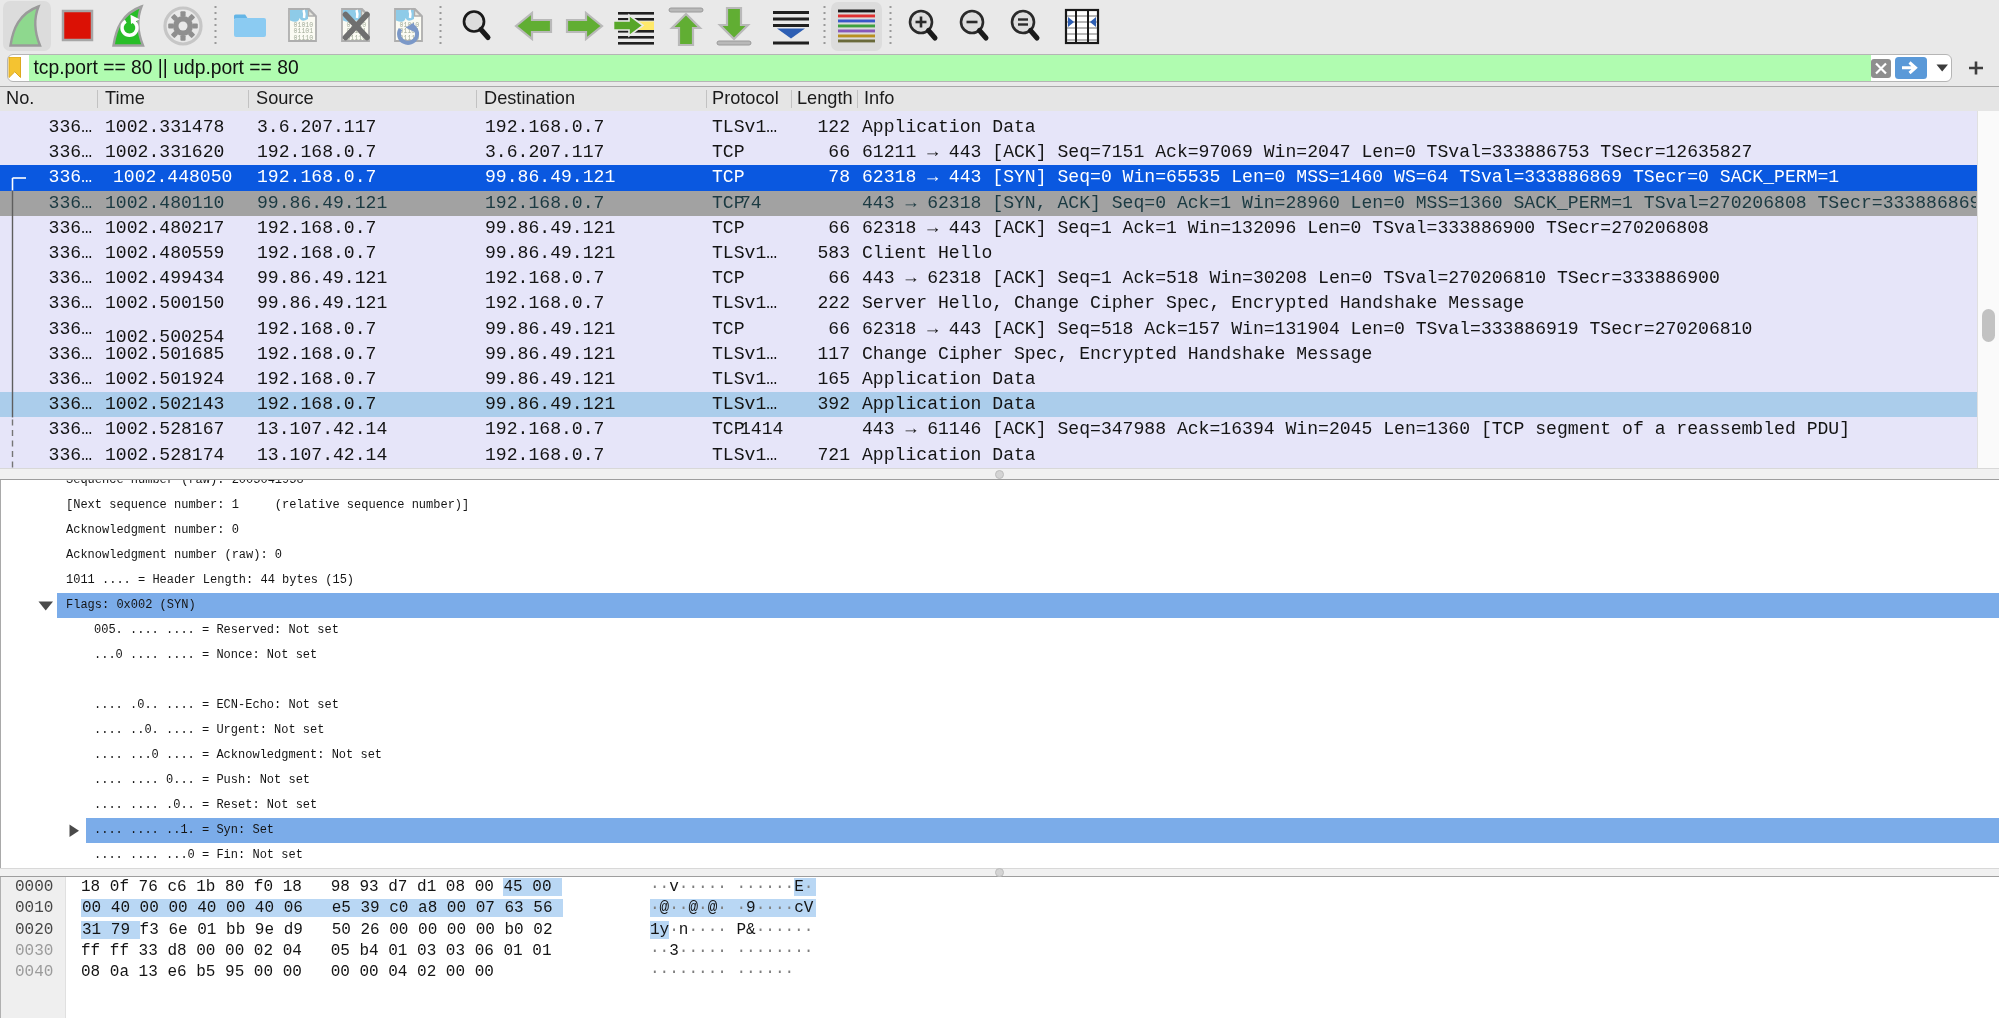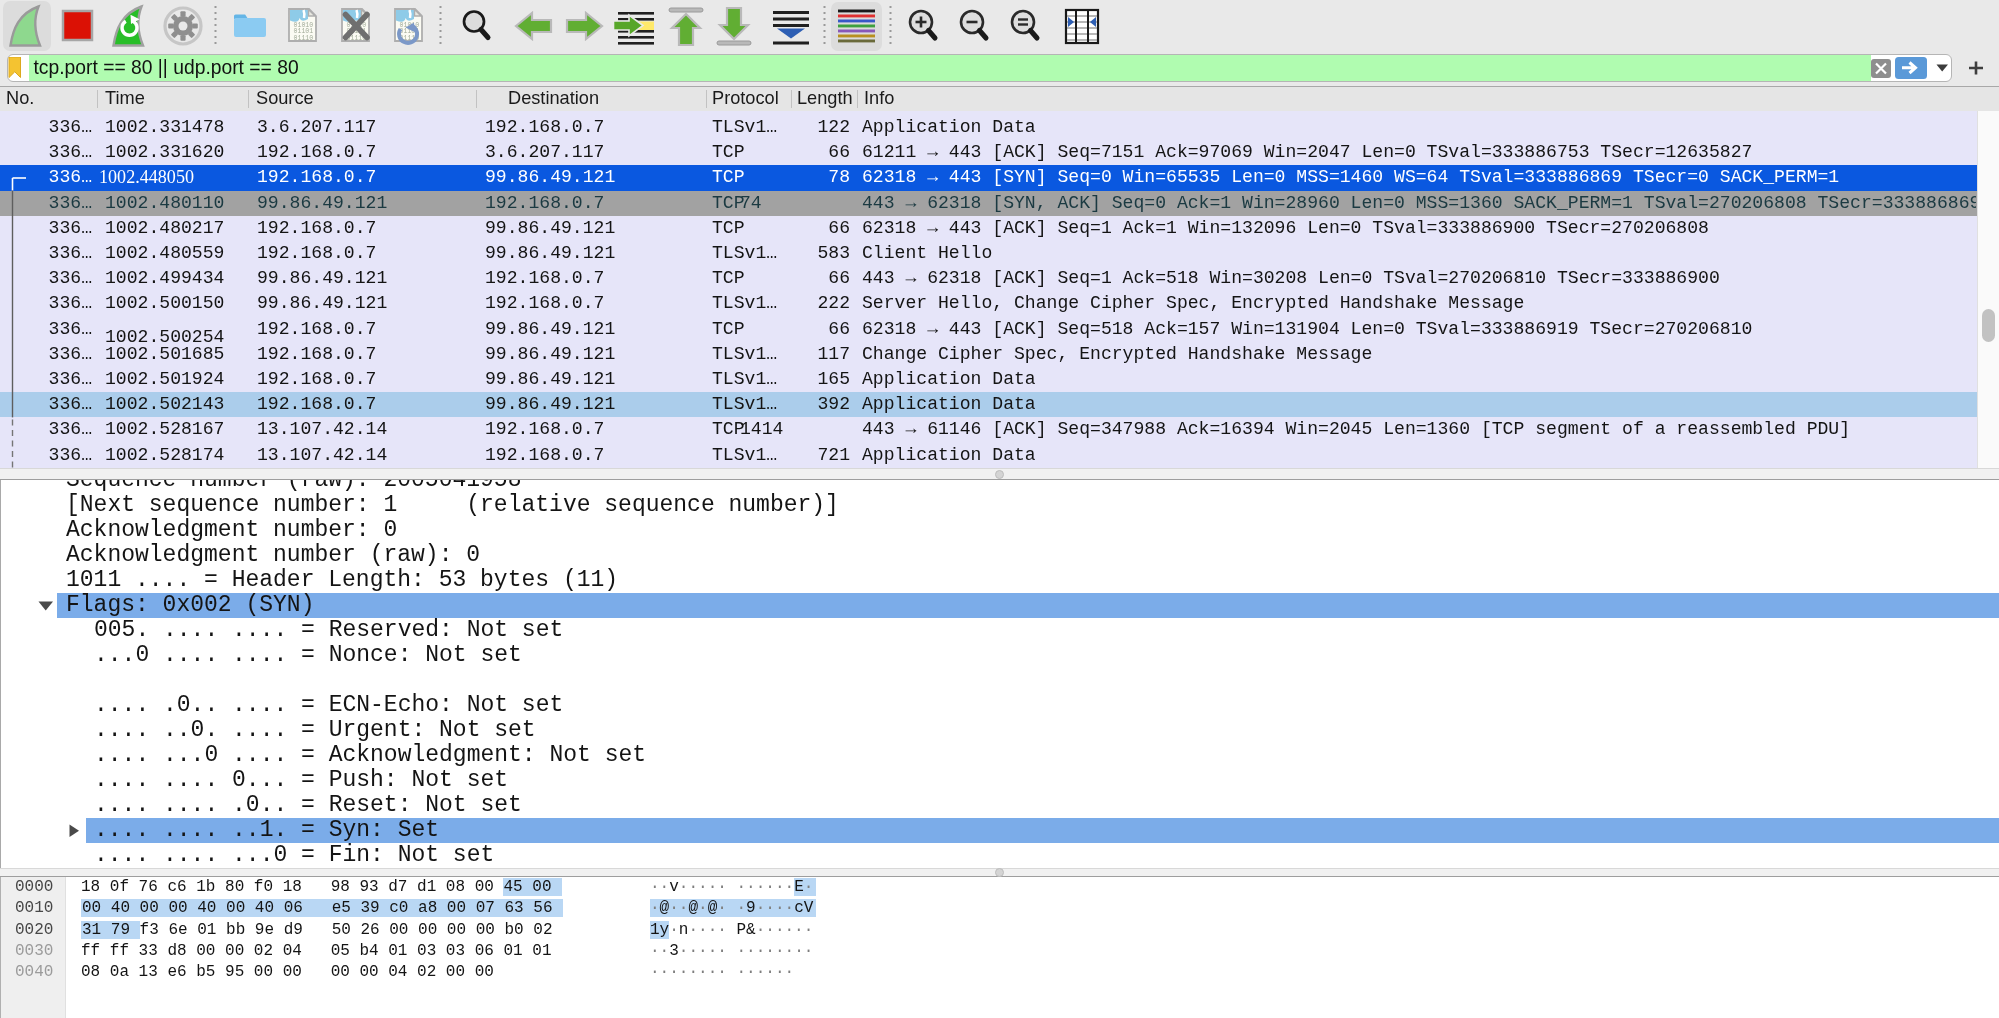--- a/index.html
+++ b/index.html
@@ -125,21 +125,21 @@
 <svg class="abs" style="left:1936px;top:64px;" width="13" height="8">
     <path d="M 0.5 0.5 H 12 L 6.2 7.5 Z" fill="#3c3c3c"></path>
   </svg>
 <svg class="abs" style="left:1968px;top:61px;" width="16" height="14">
     <path d="M 8 0.5 V 13.5 M 1 7 H 15" stroke="#3e3e3e" stroke-width="2.6"></path>
   </svg>
 <div class="abs" style="left:0;top:87px;width:1999px;height:23.5px;background:#e5e5e5;font-size:18.2px;color:#1a1a1a;">
     <span class="abs" style="left:6px;top:0;line-height:23.5px;white-space:pre;">No.</span>
     <span class="abs" style="left:105px;top:0;line-height:23.5px;white-space:pre;">Time</span>
     <span class="abs" style="left:256px;top:0;line-height:23.5px;white-space:pre;">Source</span>
-    <span class="abs" style="left:508px;top:0;line-height:23.5px;white-space:pre;">Destination</span>
+    <span class="abs" style="left:484px;top:0;line-height:23.5px;white-space:pre;">Destination</span>
     <span class="abs" style="left:712px;top:0;line-height:23.5px;white-space:pre;">Protocol</span>
     <span class="abs" style="left:797px;top:0;line-height:23.5px;white-space:pre;">Length</span>
     <span class="abs" style="left:864px;top:0;line-height:23.5px;white-space:pre;">Info</span>
     <span class="abs" style="left:97px;top:2.5px;width:1.4px;height:18px;background:#c2c2c2;"></span>
     <span class="abs" style="left:247.5px;top:2.5px;width:1.4px;height:18px;background:#c2c2c2;"></span>
     <span class="abs" style="left:476px;top:2.5px;width:1.4px;height:18px;background:#c2c2c2;"></span>
     <span class="abs" style="left:705.5px;top:2.5px;width:1.4px;height:18px;background:#c2c2c2;"></span>
     <span class="abs" style="left:791px;top:2.5px;width:1.4px;height:18px;background:#c2c2c2;"></span>
     <span class="abs" style="left:856.5px;top:2.5px;width:1.4px;height:18px;background:#c2c2c2;"></span>
   </div>
@@ -160,21 +160,21 @@
       <span style="left:20px;width:72px;text-align:right;">336…</span>
       <span style="left:105px;">1002.331620</span>
       <span style="left:257px;">192.168.0.7</span>
       <span style="left:485px;">3.6.207.117</span>
       <span style="left:712px;">TCP</span>
       <span style="left:740px;width:110px;text-align:right;">66</span>
       <span style="left:862px;width:1114px;overflow:hidden;">61211 → 443 [ACK] Seq=7151 Ack=97069 Win=2047 Len=0 TSval=333886753 TSecr=12635827</span>
     </div>
     <div class="row abs" style="left:0;top:165.4px;width:1976.5px;height:25.2px;line-height:25.2px;color:#fff;background:#0a58e0;">
       <span style="left:20px;width:72px;text-align:right;">336…</span>
-      <span style="left:99px;font-family:Liberation Serif, serif;">1002.448050</span>
+      <span style="left:113px;">1002.448050</span>
       <span style="left:257px;">192.168.0.7</span>
       <span style="left:485px;">99.86.49.121</span>
       <span style="left:712px;">TCP</span>
       <span style="left:740px;width:110px;text-align:right;">78</span>
       <span style="left:862px;width:1114px;overflow:hidden;">62318 → 443 [SYN] Seq=0 Win=65535 Len=0 MSS=1460 WS=64 TSval=333886869 TSecr=0 SACK_PERM=1</span>
     </div>
     <div class="row abs" style="left:0;top:190.6px;width:1976.5px;height:25.2px;line-height:25.2px;color:#1b3a42;background:#a2a2a2;">
       <span style="left:20px;width:72px;text-align:right;">336…</span>
       <span style="left:105px;">1002.480110</span>
       <span style="left:257px;">99.86.49.121</span>
@@ -277,26 +277,26 @@
 <svg class="abs" style="left:0;top:0;" width="40" height="1018" viewBox="0 0 40 1018">
     <path d="M 12.5 178.0 H 26" stroke="#fff" stroke-width="1.6" fill="none"></path>
     <path d="M 12.5 178.0 V 190.6" stroke="#fff" stroke-width="1.6" fill="none"></path>
     <path d="M 12.5 190.6 V 417.4" stroke="#5e5e5e" stroke-width="1.4" fill="none"></path>
     <path d="M 12.5 419.4 V 467.5" stroke="#757575" stroke-width="1.4" fill="none" stroke-dasharray="6 4.5"></path>
   </svg>
 <div class="abs" style="left:1976.5px;top:110.5px;width:22.5px;height:357.5px;background:#fafafa;border-left:1px solid #e0e0e0;"></div>
 <div class="abs" style="left:1981.5px;top:309px;width:13px;height:33px;background:#c2c2c2;border-radius:6.5px;"></div>
 <div class="abs" style="left:0;top:468px;width:1999px;height:12px;background:#f1f1f1;border-top:1px solid #d8d8d8;border-bottom:1.6px solid #9e9e9e;"></div>
 <div class="abs" style="left:994.5px;top:469.5px;width:9px;height:9px;background:#d4d4d4;border:1px solid #bdbdbd;border-radius:50%;"></div>
-<div class="abs mono" style="left:0;top:480px;width:1999px;height:387.5px;background:#fff;border-left:1.4px solid #a9a9a9;overflow:hidden;font-size:23px;">
+<div class="abs mono" style="left:0;top:480px;width:1999px;height:387.5px;background:#fff;border-left:1.4px solid #a9a9a9;overflow:hidden;font-size:12px;">
     <div class="abs" style="left:65px;top:-12.5px;height:25px;line-height:25px;white-space:pre;">Sequence number (raw): 2005041958</div>
     <div class="abs" style="left:65px;top:12.5px;height:25px;line-height:25px;white-space:pre;">[Next sequence number: 1     (relative sequence number)]</div>
     <div class="abs" style="left:65px;top:37.5px;height:25px;line-height:25px;white-space:pre;">Acknowledgment number: 0</div>
     <div class="abs" style="left:65px;top:62.5px;height:25px;line-height:25px;white-space:pre;">Acknowledgment number (raw): 0</div>
-    <div class="abs" style="left:65px;top:87.5px;height:25px;line-height:25px;white-space:pre;">1011 .... = Header Length: 53 bytes (11)</div>
+    <div class="abs" style="left:65px;top:87.5px;height:25px;line-height:25px;white-space:pre;">1011 .... = Header Length: 44 bytes (15)</div>
     <div class="abs" style="left:56px;top:112.5px;width:1943px;height:25px;background:#7bace9;"></div>
     <svg class="abs" style="left:37px;top:120.5px;" width="16" height="10">
       <path d="M 0.5 0.5 H 15 L 7.7 9.5 Z" fill="#4a4a4a"></path>
     </svg>
     <div class="abs" style="left:65px;top:112.5px;height:25px;line-height:25px;white-space:pre;">Flags: 0x002 (SYN)</div>
     <div class="abs" style="left:93px;top:137.5px;height:25px;line-height:25px;white-space:pre;">005. .... .... = Reserved: Not set</div>
     <div class="abs" style="left:93px;top:162.5px;height:25px;line-height:25px;white-space:pre;">...0 .... .... = Nonce: Not set</div>
     <div class="abs" style="left:93px;top:212.5px;height:25px;line-height:25px;white-space:pre;font-family:Liberation Mono, monospace;">.... .0.. .... = ECN-Echo: Not set</div>
     <div class="abs" style="left:93px;top:237.5px;height:25px;line-height:25px;white-space:pre;">.... ..0. .... = Urgent: Not set</div>
     <div class="abs" style="left:93px;top:262.5px;height:25px;line-height:25px;white-space:pre;">.... ...0 .... = Acknowledgment: Not set</div>

